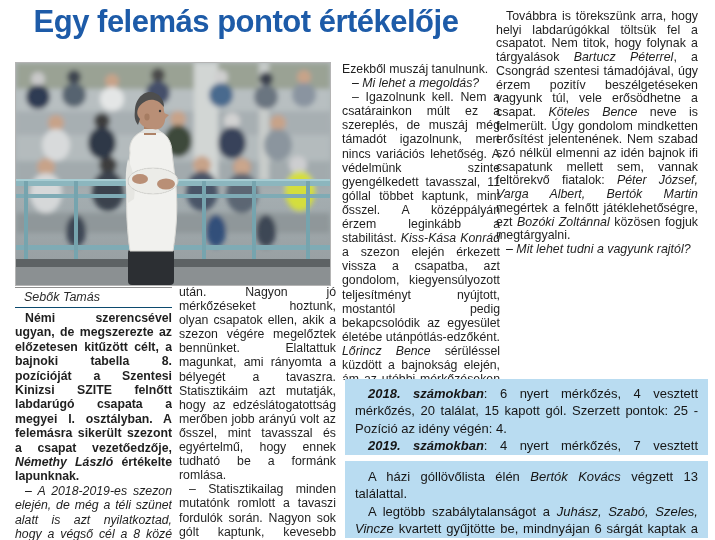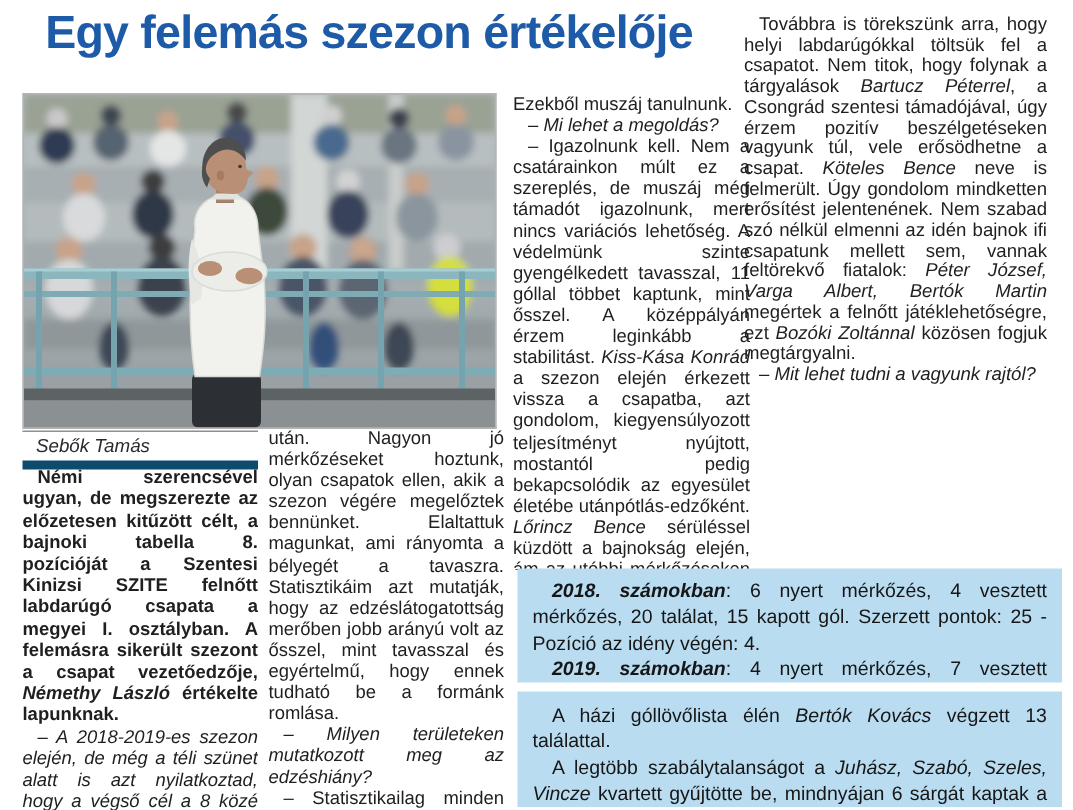--- a/index.html
+++ b/index.html
@@ -18,21 +18,21 @@
     text-align:center;font-size:31px;font-weight:bold;
     letter-spacing:-0.5px;color:var(--headline-blue);
   }
   .photo{
     position:absolute;left:15px;top:62px;width:316px;height:224px;margin:0;
     border:1px solid #b4b4b4;box-sizing:border-box;overflow:hidden;background:#aab2b5;
   }
   .photo svg{display:block;}
   .caption{
     position:absolute;left:15px;top:287px;width:157px;box-sizing:border-box;
-    border-top:1px solid #8f8f8f;border-bottom:6px solid #0c4a6e;
+    border-top:1px solid #8f8f8f;border-bottom:1px solid #0c4a6e;
     font-style:italic;font-size:12.5px;padding:2px 0 3px 9px;color:#2a2a2a;
   }
   .col{
     position:absolute;text-align:justify;font-size:12.3px;line-height:14.4px;
     overflow:hidden;
   }
   .col p{margin:0;text-indent:10px;}
   .col p.noindent{text-indent:0;}
   .p-bold{font-weight:bold;}
   .p-italic{font-style:italic;}
@@ -49,21 +49,21 @@
   }
   .bluebox p{margin:0;text-indent:13px;}
   .box1{top:379px;height:76px;}
   .box2{top:461px;height:77px;padding-top:7px;}
 </style>
 </head>
 <body>
 
 <div class="page">
 
-  <h1 class="headline">Egy felemás szezon értékelője</h1>
+  <h1 class="headline">Egy felemás pontot értékelője</h1>
 
   <figure class="photo">
     <svg width="314" height="222" viewBox="0 0 314 222" xmlns="http://www.w3.org/2000/svg">
       <defs>
         <filter id="blur1" x="-10%" y="-10%" width="120%" height="120%">
           <feGaussianBlur stdDeviation="2.6"></feGaussianBlur>
         </filter>
         <linearGradient id="bgGrad" x1="0" y1="0" x2="0" y2="1">
           <stop offset="0" stop-color="#b3babc"></stop>
           <stop offset="0.6" stop-color="#a4adb0"></stop>
@@ -166,21 +166,20 @@
   </figure>
 
   <div class="caption">Sebők Tamás</div>
 
   <div class="col col1">
       <p class="p-bold"><span>Némi szerencsével ugyan, de megszerezte az előzetesen kitűzött célt, a bajnoki tabella 8. pozícióját a Szentesi Kinizsi SZITE felnőtt labdarúgó csapata a megyei I. osztályban. A felemásra sikerült szezont a csapat vezetőedzője, </span><span class="seg-i">Némethy László</span><span> értékelte lapunknak.</span></p>
       <p class="p-italic"><span>– A 2018-2019-es szezon elején, de még a téli szünet alatt is azt nyilatkoztad, hogy a végső cél a 8 közé jutás. Ez sikerült, elégedett vagy?</span></p>
     </div>
   <div class="col col2">
       <p class="noindent"><span>után. Nagyon jó mérkőzéseket hoztunk, olyan csapatok ellen, akik a szezon végére megelőztek bennünket. Elaltattuk magunkat, ami rányomta a bélyegét a tavaszra. Statisztikáim azt mutatják, hogy az edzéslátogatottság merőben jobb arányú volt az ősszel, mint tavasszal és egyértelmű, hogy ennek tudható be a formánk romlása.</span></p>
-      <p class="p-italic"><span>– Milyen területeken mutatkozott meg az edzéshiány?</span></p>
       <p><span>– Statisztikailag minden mutatónk romlott a tavaszi fordulók során. Nagyon sok gólt kaptunk, kevesebb pontot szereztünk, kevesebb mérkőzést nyertünk.</span></p>
     </div>
   <div class="col col3">
       <p class="noindent"><span>Ezekből muszáj tanulnunk.</span></p>
       <p class="p-italic"><span>– Mi lehet a megoldás?</span></p>
       <p><span>– Igazolnunk kell. Nem a csatárainkon múlt ez a szereplés, de muszáj még támadót igazolnunk, mert nincs variációs lehetőség. A védelmünk szinte gyengélkedett tavasszal, 11 góllal többet kaptunk, mint ősszel. A középpályán érzem leginkább a stabilitást. </span><span class="seg-i">Kiss-Kása Konrád</span><span> a szezon elején érkezett vissza a csapatba, azt gondolom, kiegyensúlyozott teljesítményt nyújtott, mostantól pedig bekapcsolódik az egyesület életébe utánpótlás-edzőként. </span><span class="seg-i">Lőrincz Bence</span><span> sérüléssel küzdött a bajnokság elején, ám az utóbbi mérkőzéseken úgy láttam, megtalálta korábbi formáját, stabil játékos a középpályán.</span></p>
     </div>
   <div class="col col4">
       <p><span>Továbbra is törekszünk arra, hogy helyi labdarúgókkal töltsük fel a csapatot. Nem titok, hogy folynak a tárgyalások </span><span class="seg-i">Bartucz Péterrel</span><span>, a Csongrád szentesi támadójával, úgy érzem pozitív beszélgetéseken vagyunk túl, vele erősödhetne a csapat. </span><span class="seg-i">Köteles Bence</span><span> neve is felmerült. Úgy gondolom mindketten erősítést jelentenének. Nem szabad szó nélkül elmenni az idén bajnok ifi csapatunk mellett sem, vannak feltörekvő fiatalok: </span><span class="seg-i">Péter József, Varga Albert, Bertók Martin</span><span> megértek a felnőtt játéklehetőségre, ezt </span><span class="seg-i">Bozóki Zoltánnal</span><span> közösen fogjuk megtárgyalni.</span></p>
       <p class="p-italic"><span>– Mit lehet tudni a vagyunk rajtól?</span></p>

